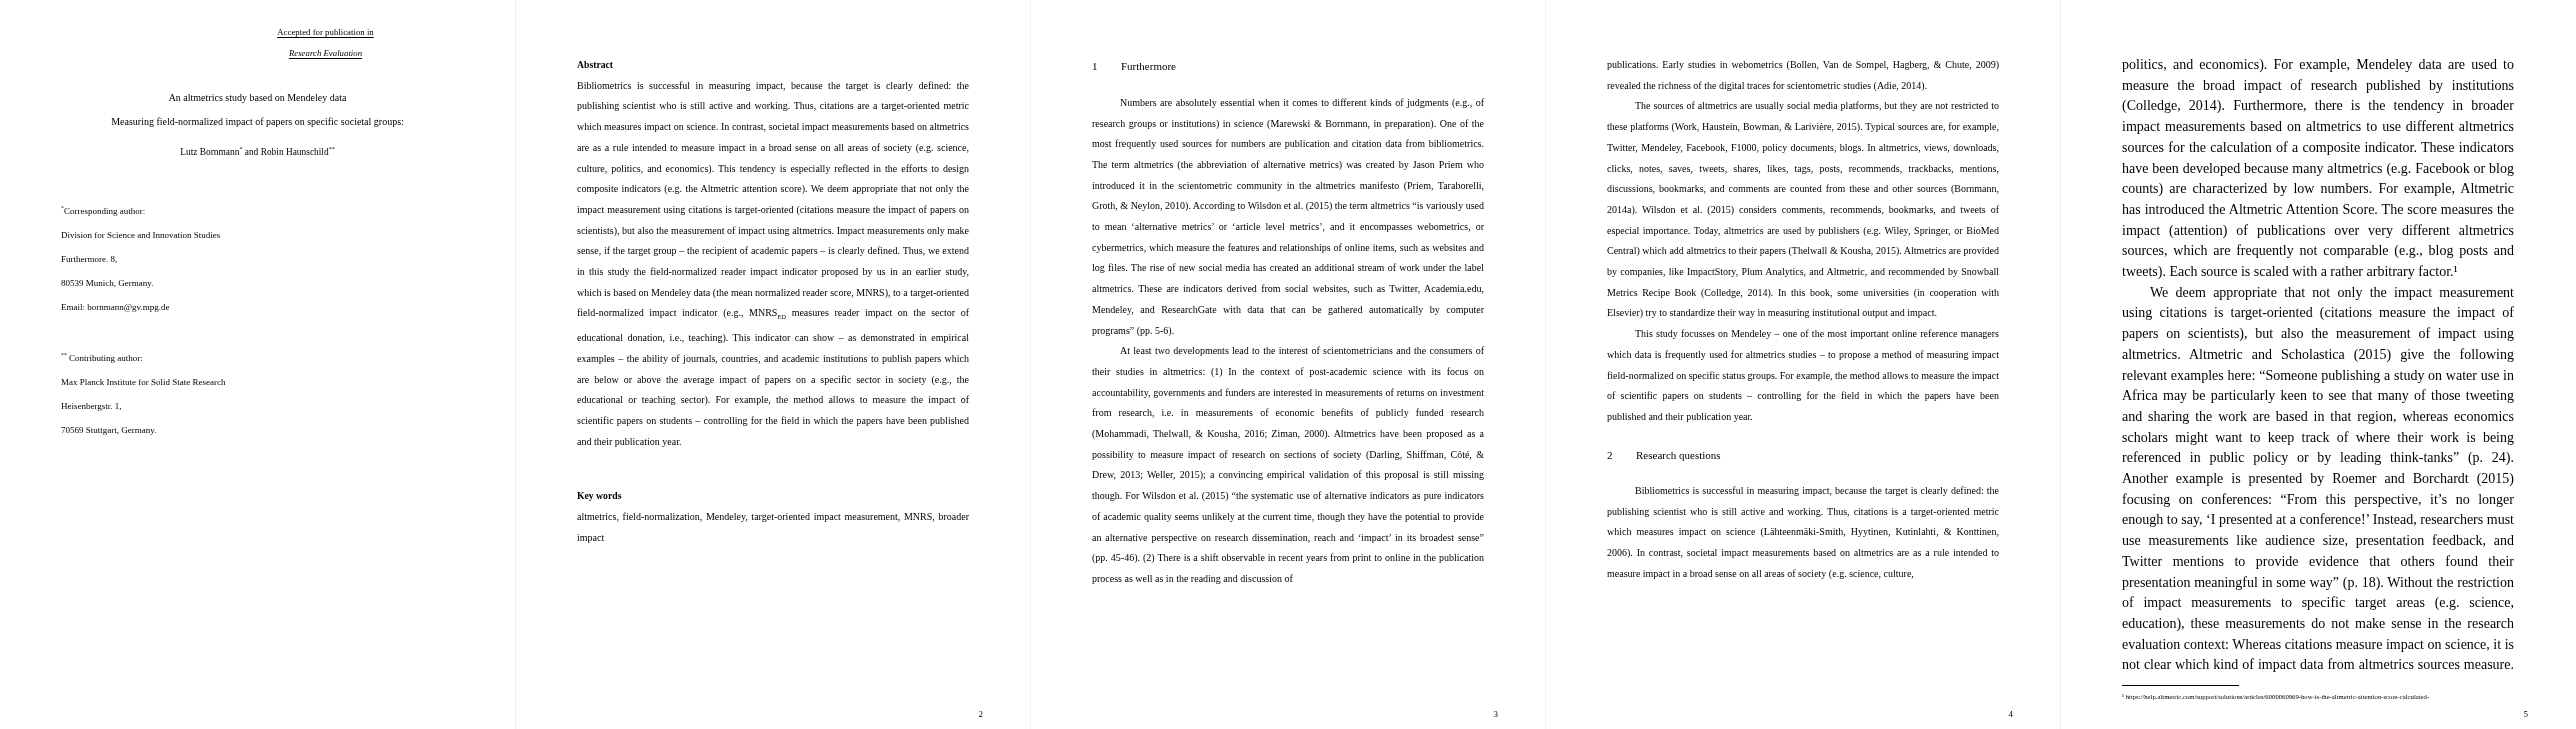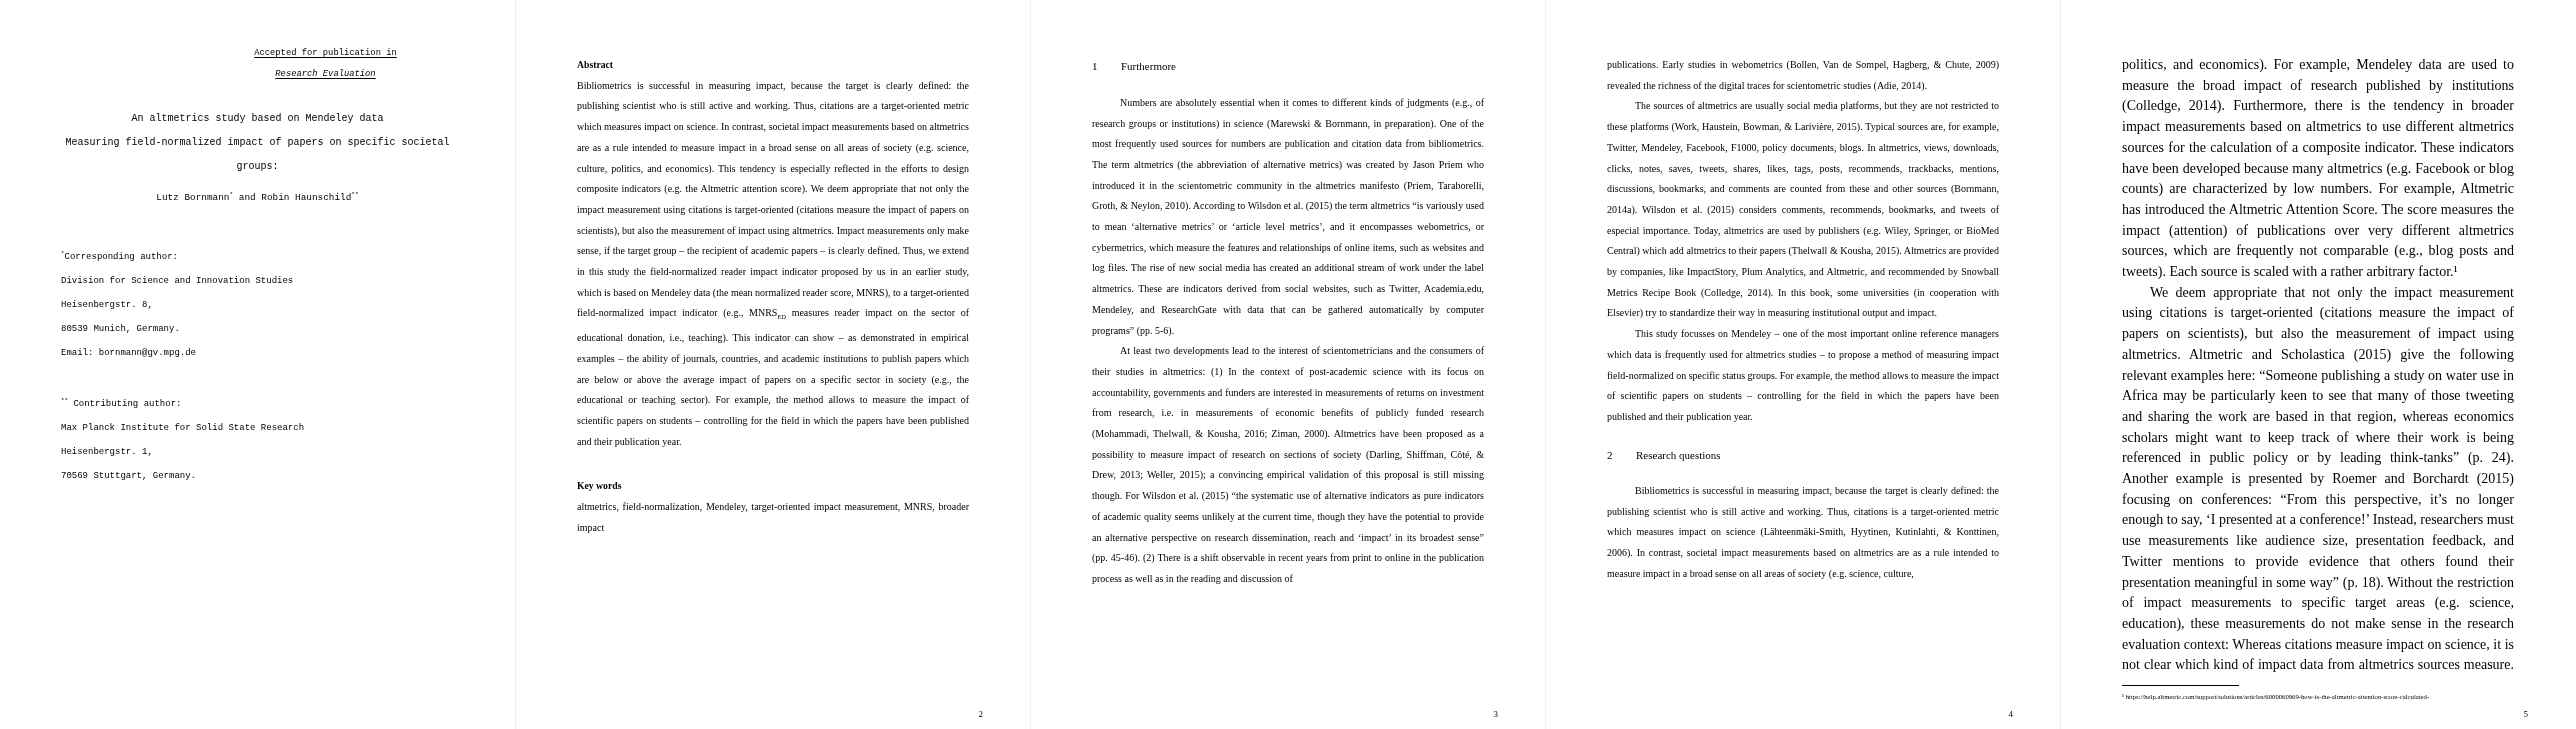--- a/index.html
+++ b/index.html
@@ -10,21 +10,21 @@
     display:flex; flex-direction:row;
     font-family:"Liberation Serif", serif;
     color:#000;
   }
   .page {
     flex:none; width:515px; height:729px;
     background:#fff; position:relative; overflow:hidden;
     padding:55px 61px 0 61px;
   }
   .page + .page { border-left:0.6px solid #f0f0f0; }
-  .page--title { padding-top:43px;font-family:Liberation Mono, monospace; }
+  .page--title { padding-top:22px; }
 
   
   .accepted {
     width:max-content; margin:0 auto; transform:translateX(68px);
     text-align:center; font-size:8.8px; line-height:20.7px;
     text-decoration:underline; text-underline-offset:1.8px;
   }
   .accepted .journal { font-style:italic; }
   .title-block {
     margin-top:23px; text-align:center;
@@ -35,21 +35,21 @@
   .addr-gap { margin-top:24px; }
   sup { font-size:0.65em; }
   sub { font-size:0.65em; }
 
   
   .body-text { font-size:10px; line-height:20.7px; text-align:justify; }
   .indent { text-indent:28px; }
   .page--p5 .body-text { font-size:14px; }
 
   .subheading { font-size:9.7px; font-weight:bold; line-height:20.7px; }
-  .subheading--keywords { margin-top:24px; }
+  .subheading--keywords { margin-top:34px; }
 
   .section-heading { display:flex; font-size:11px; line-height:19.4px; margin:2.4px 0 16px 0; font-weight:normal; }
   .section-heading--mid { margin-top:18px; }
   .sec-num { width:29px; flex:none; }
 
   .page-number { position:absolute; right:47px; bottom:9.7px; font-size:9px; z-index:3; }
 
   .footnote { position:absolute; left:61px; right:61px; bottom:0; background:#fff; padding:6px 0 28px 0; z-index:2; }
   .fn-rule { width:117px; border-top:0.6px solid #000; margin-bottom:6px; }
   .fn-text { font-size:6.7px; line-height:9px; word-break:break-all; }
@@ -66,21 +66,21 @@
   <h1 class="title-block">
     <div>An altmetrics study based on Mendeley data</div>
     <div>Measuring field-normalized impact of papers on specific societal groups:</div>
   </h1>
 
   <p class="authors"><span>Lutz Bornmann</span><sup>*</sup><span> and </span><span>Robin Haunschild</span><sup>**</sup></p>
 
   <div class="address-block">
     <p><sup>*</sup><span>Corresponding author:</span></p>
     <p>Division for Science and Innovation Studies</p>
-    <p>Heisenbergstr. 8,</p>
+    <p>Furthermore. 8,</p>
     <p>80539 Munich, Germany.</p>
     <p>Email: bornmann@gv.mpg.de</p>
 
     <p class="addr-gap"><sup>**</sup><span> Contributing author:</span></p>
     <p>Max Planck Institute for Solid State Research</p>
     <p>Heisenbergstr. 1,</p>
     <p>70569 Stuttgart, Germany.</p>
   </div>
 </section>
 

